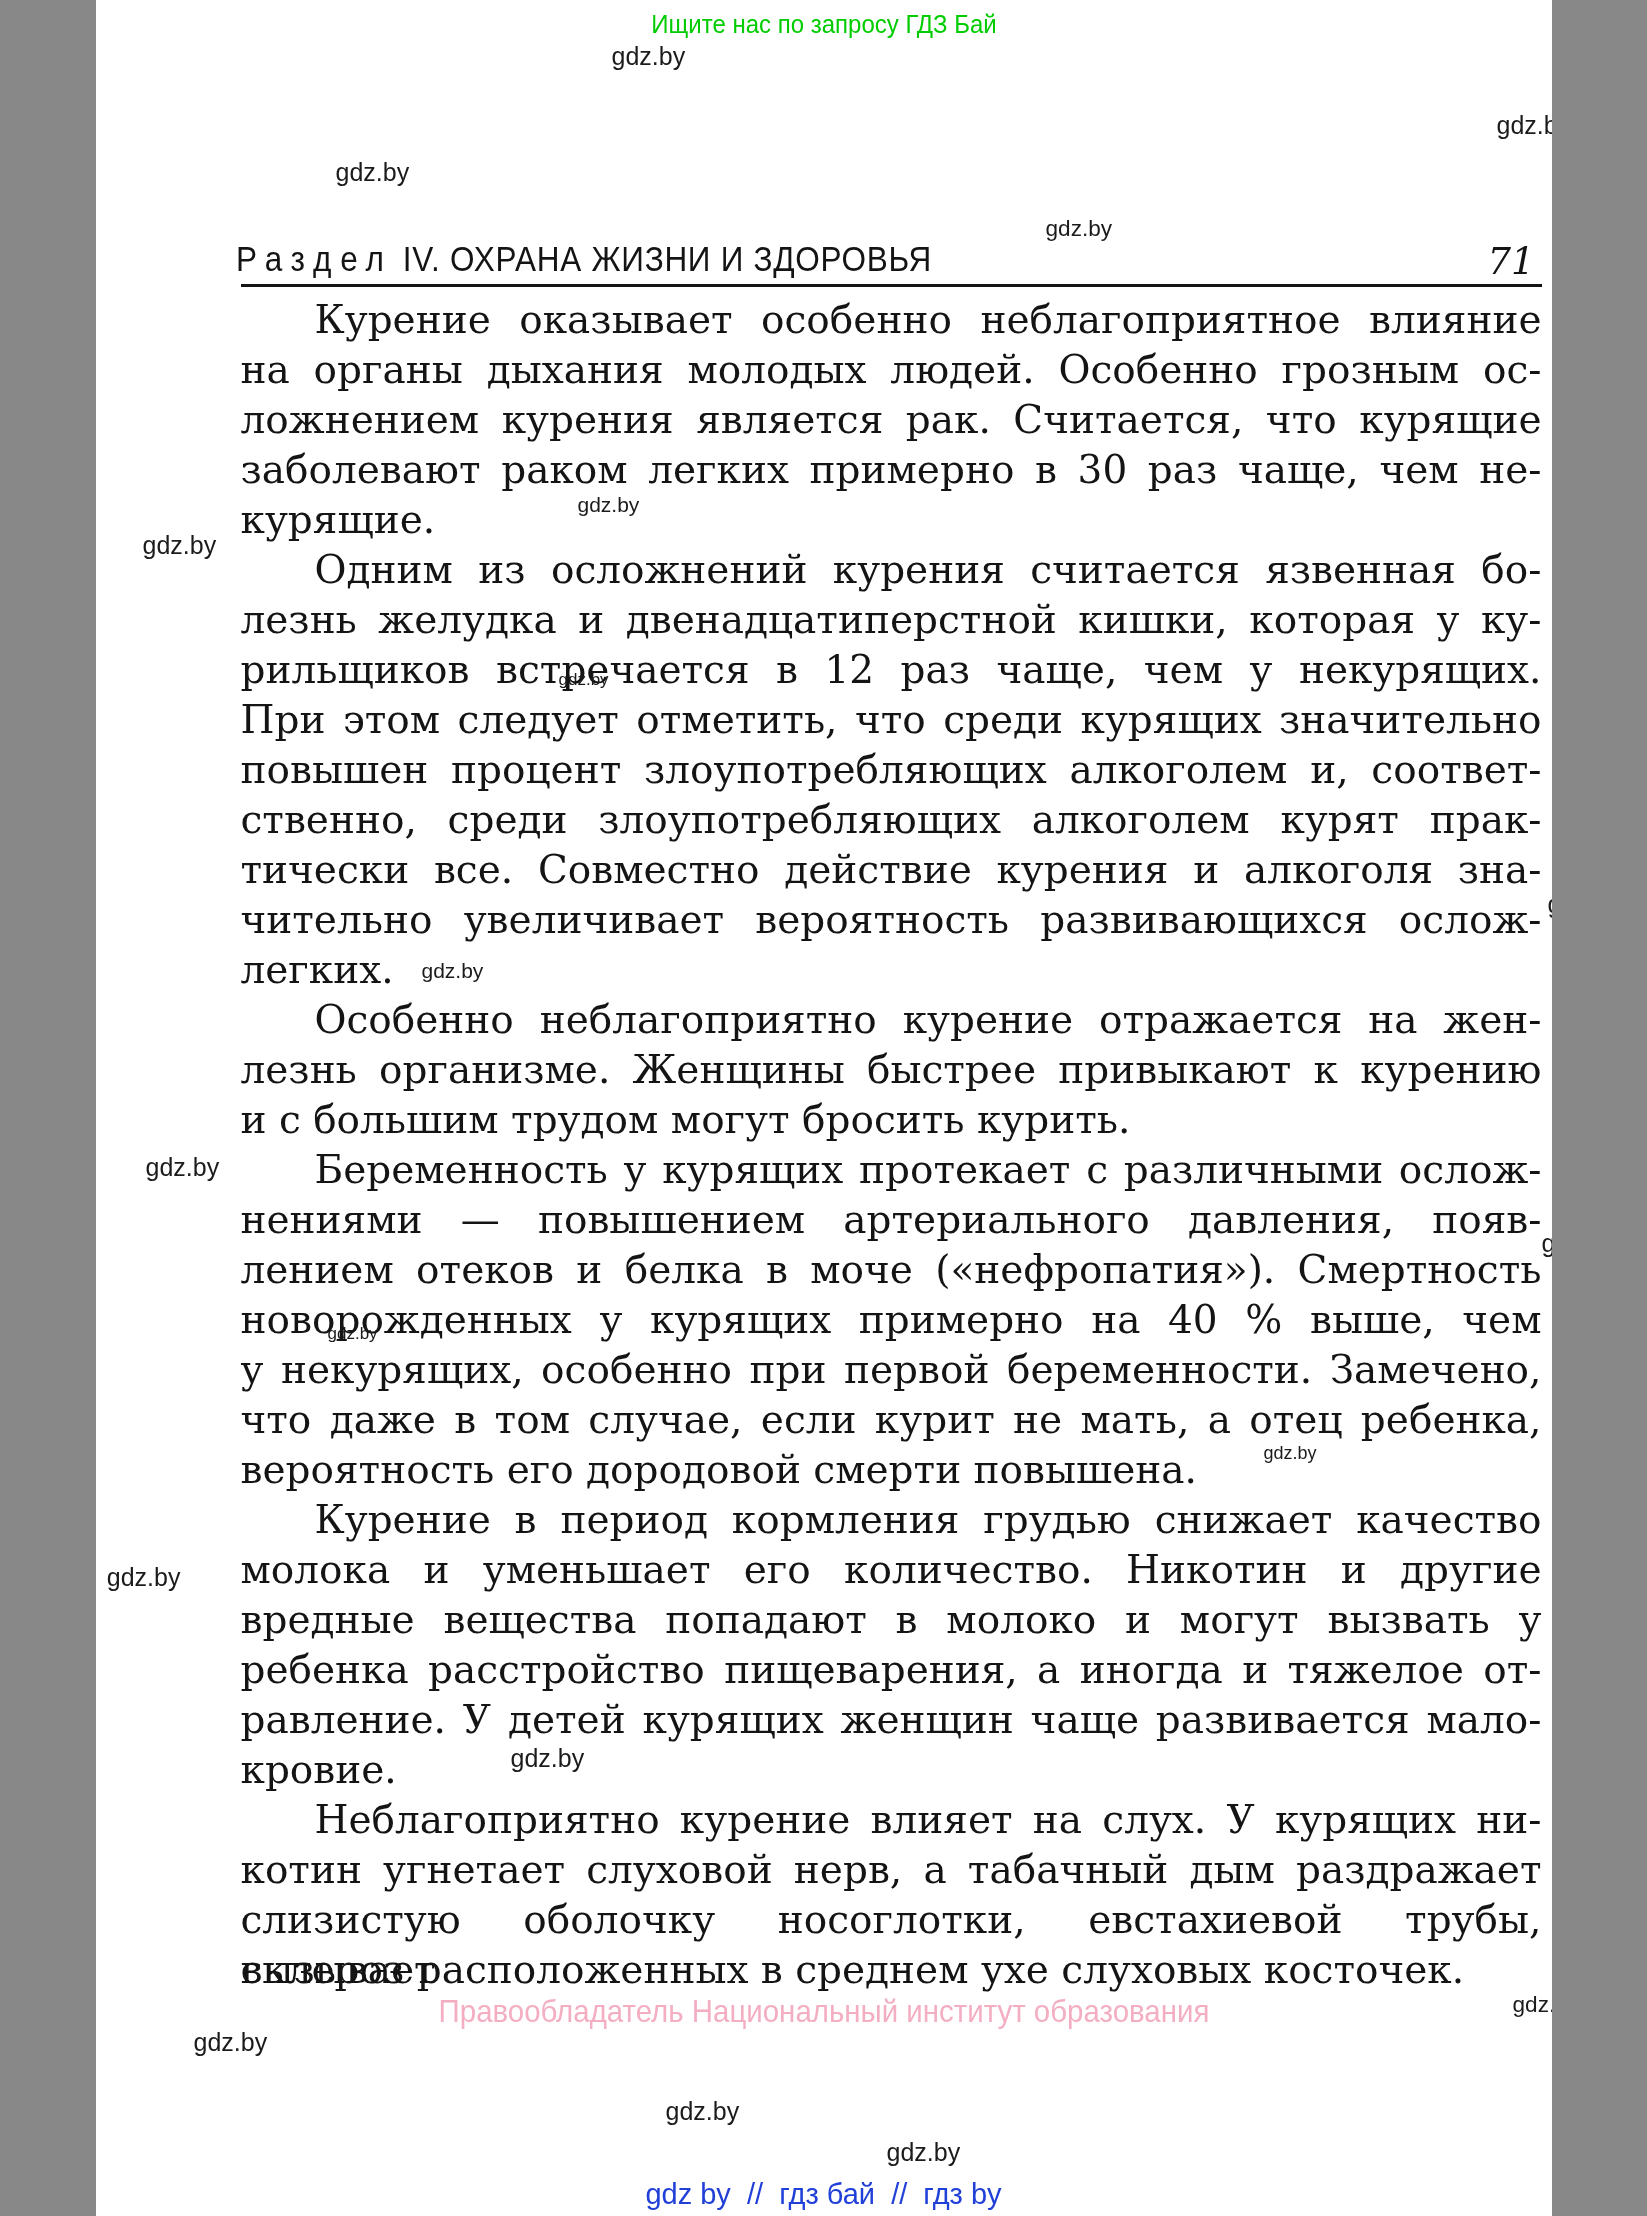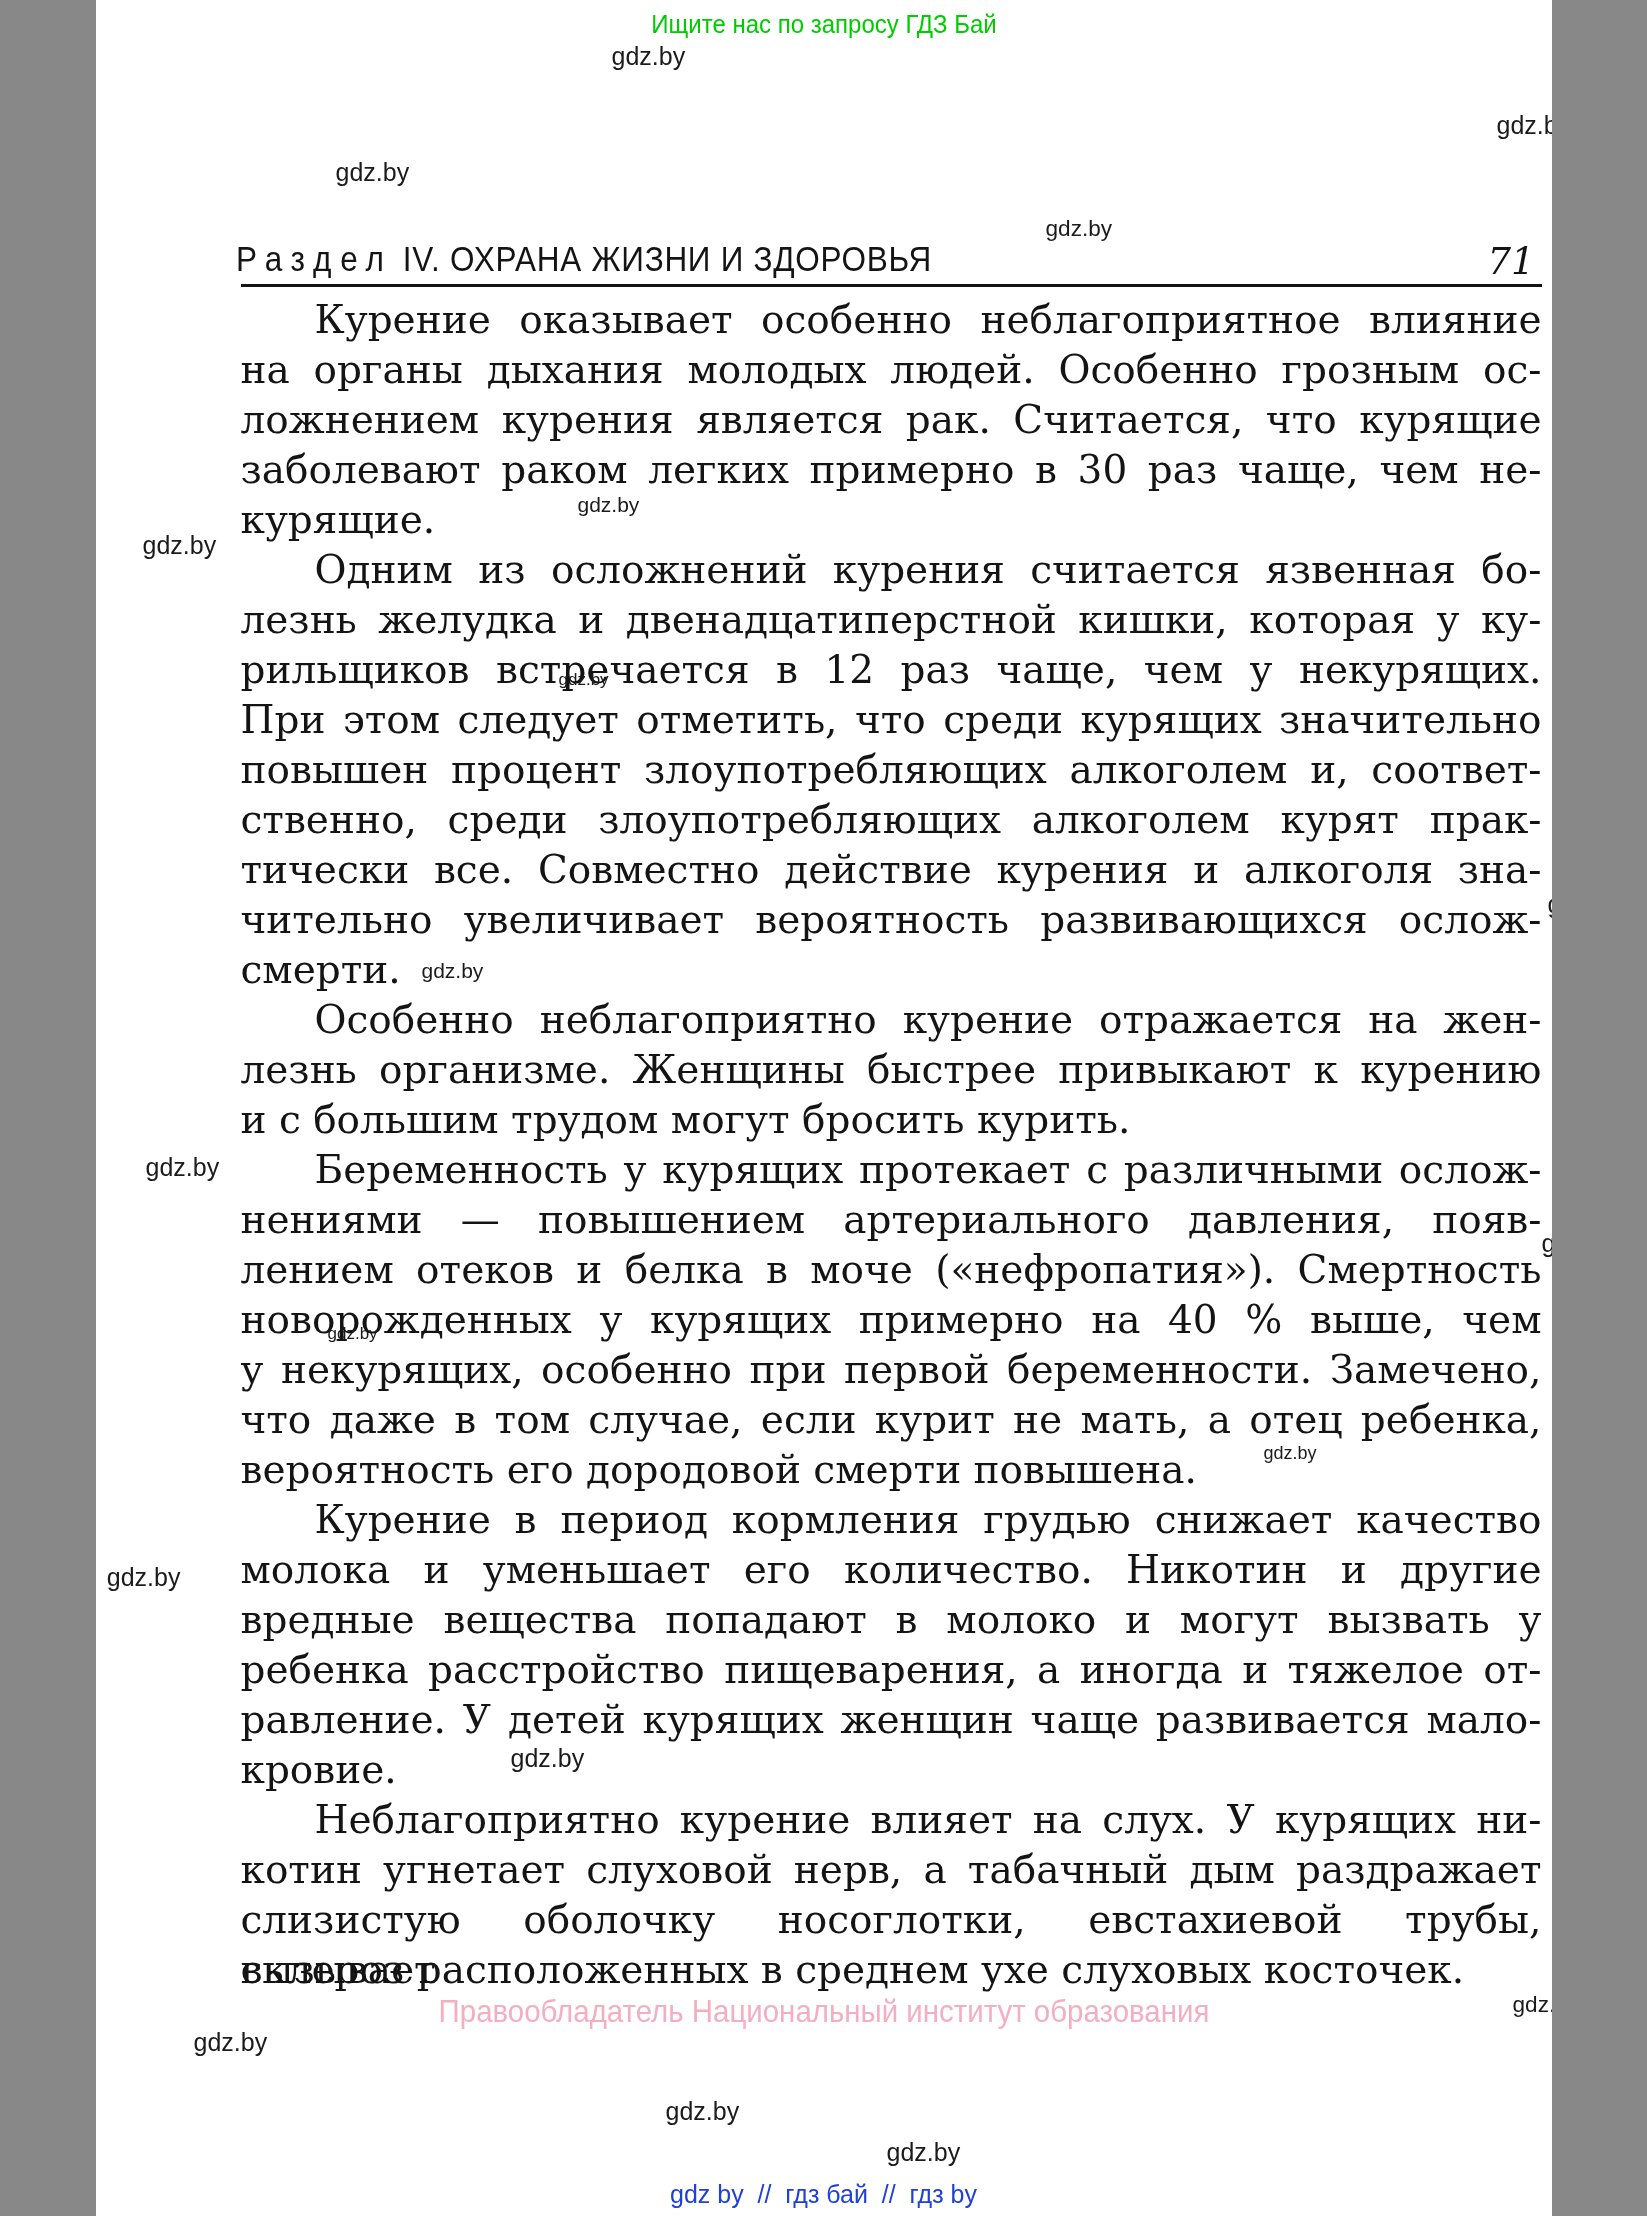--- a/index.html
+++ b/index.html
@@ -71,21 +71,21 @@
     position:absolute;top:1993px;left:0;width:100%;
     text-align:center;
     font-size:32px;line-height:36px;
     color:var(--pink);
     transform:scaleX(.92);
     white-space:pre;
   }
   .links-line{
     position:absolute;top:2180px;left:0;width:100%;
     text-align:center;
-    font-size:25px;line-height:29px;
+    font-size:29px;line-height:29px;
     color:var(--blue);
     white-space:pre;
   }
 </style>
 </head>
 <body>
 
 <div class="page">
 
   <div class="promo">Ищите нас по запросу ГДЗ Бай</div>
@@ -106,21 +106,21 @@
       <div class="bline">заболевают раком легких примерно в 30 раз чаще, чем не-</div>
       <div class="bline last">курящие.</div>
       <div class="bline first">Одним из осложнений курения считается язвенная бо-</div>
       <div class="bline">лезнь желудка и двенадцатиперстной кишки, которая у ку-</div>
       <div class="bline">рильщиков встречается в 12 раз чаще, чем у некурящих.</div>
       <div class="bline">При этом следует отметить, что среди курящих значительно</div>
       <div class="bline">повышен процент злоупотребляющих алкоголем и, соответ-</div>
       <div class="bline">ственно, среди злоупотребляющих алкоголем курят прак-</div>
       <div class="bline">тически все. Совместно действие курения и алкоголя зна-</div>
       <div class="bline">чительно увеличивает вероятность развивающихся ослож-</div>
-      <div class="bline last">смерти.</div>
+      <div class="bline last">легких.</div>
       <div class="bline first">Особенно неблагоприятно курение отражается на жен-</div>
       <div class="bline">лезнь организме. Женщины быстрее привыкают к курению</div>
       <div class="bline last">и с большим трудом могут бросить курить.</div>
       <div class="bline first">Беременность у курящих протекает с различными ослож-</div>
       <div class="bline">нениями — повышением артериального давления, появ-</div>
       <div class="bline">лением отеков и белка в моче («нефропатия»). Смертность</div>
       <div class="bline">новорожденных у курящих примерно на 40 % выше, чем</div>
       <div class="bline">у некурящих, особенно при первой беременности. Замечено,</div>
       <div class="bline">что даже в том случае, если курит не мать, а отец ребенка,</div>
       <div class="bline last">вероятность его дородовой смерти повышена.</div>

